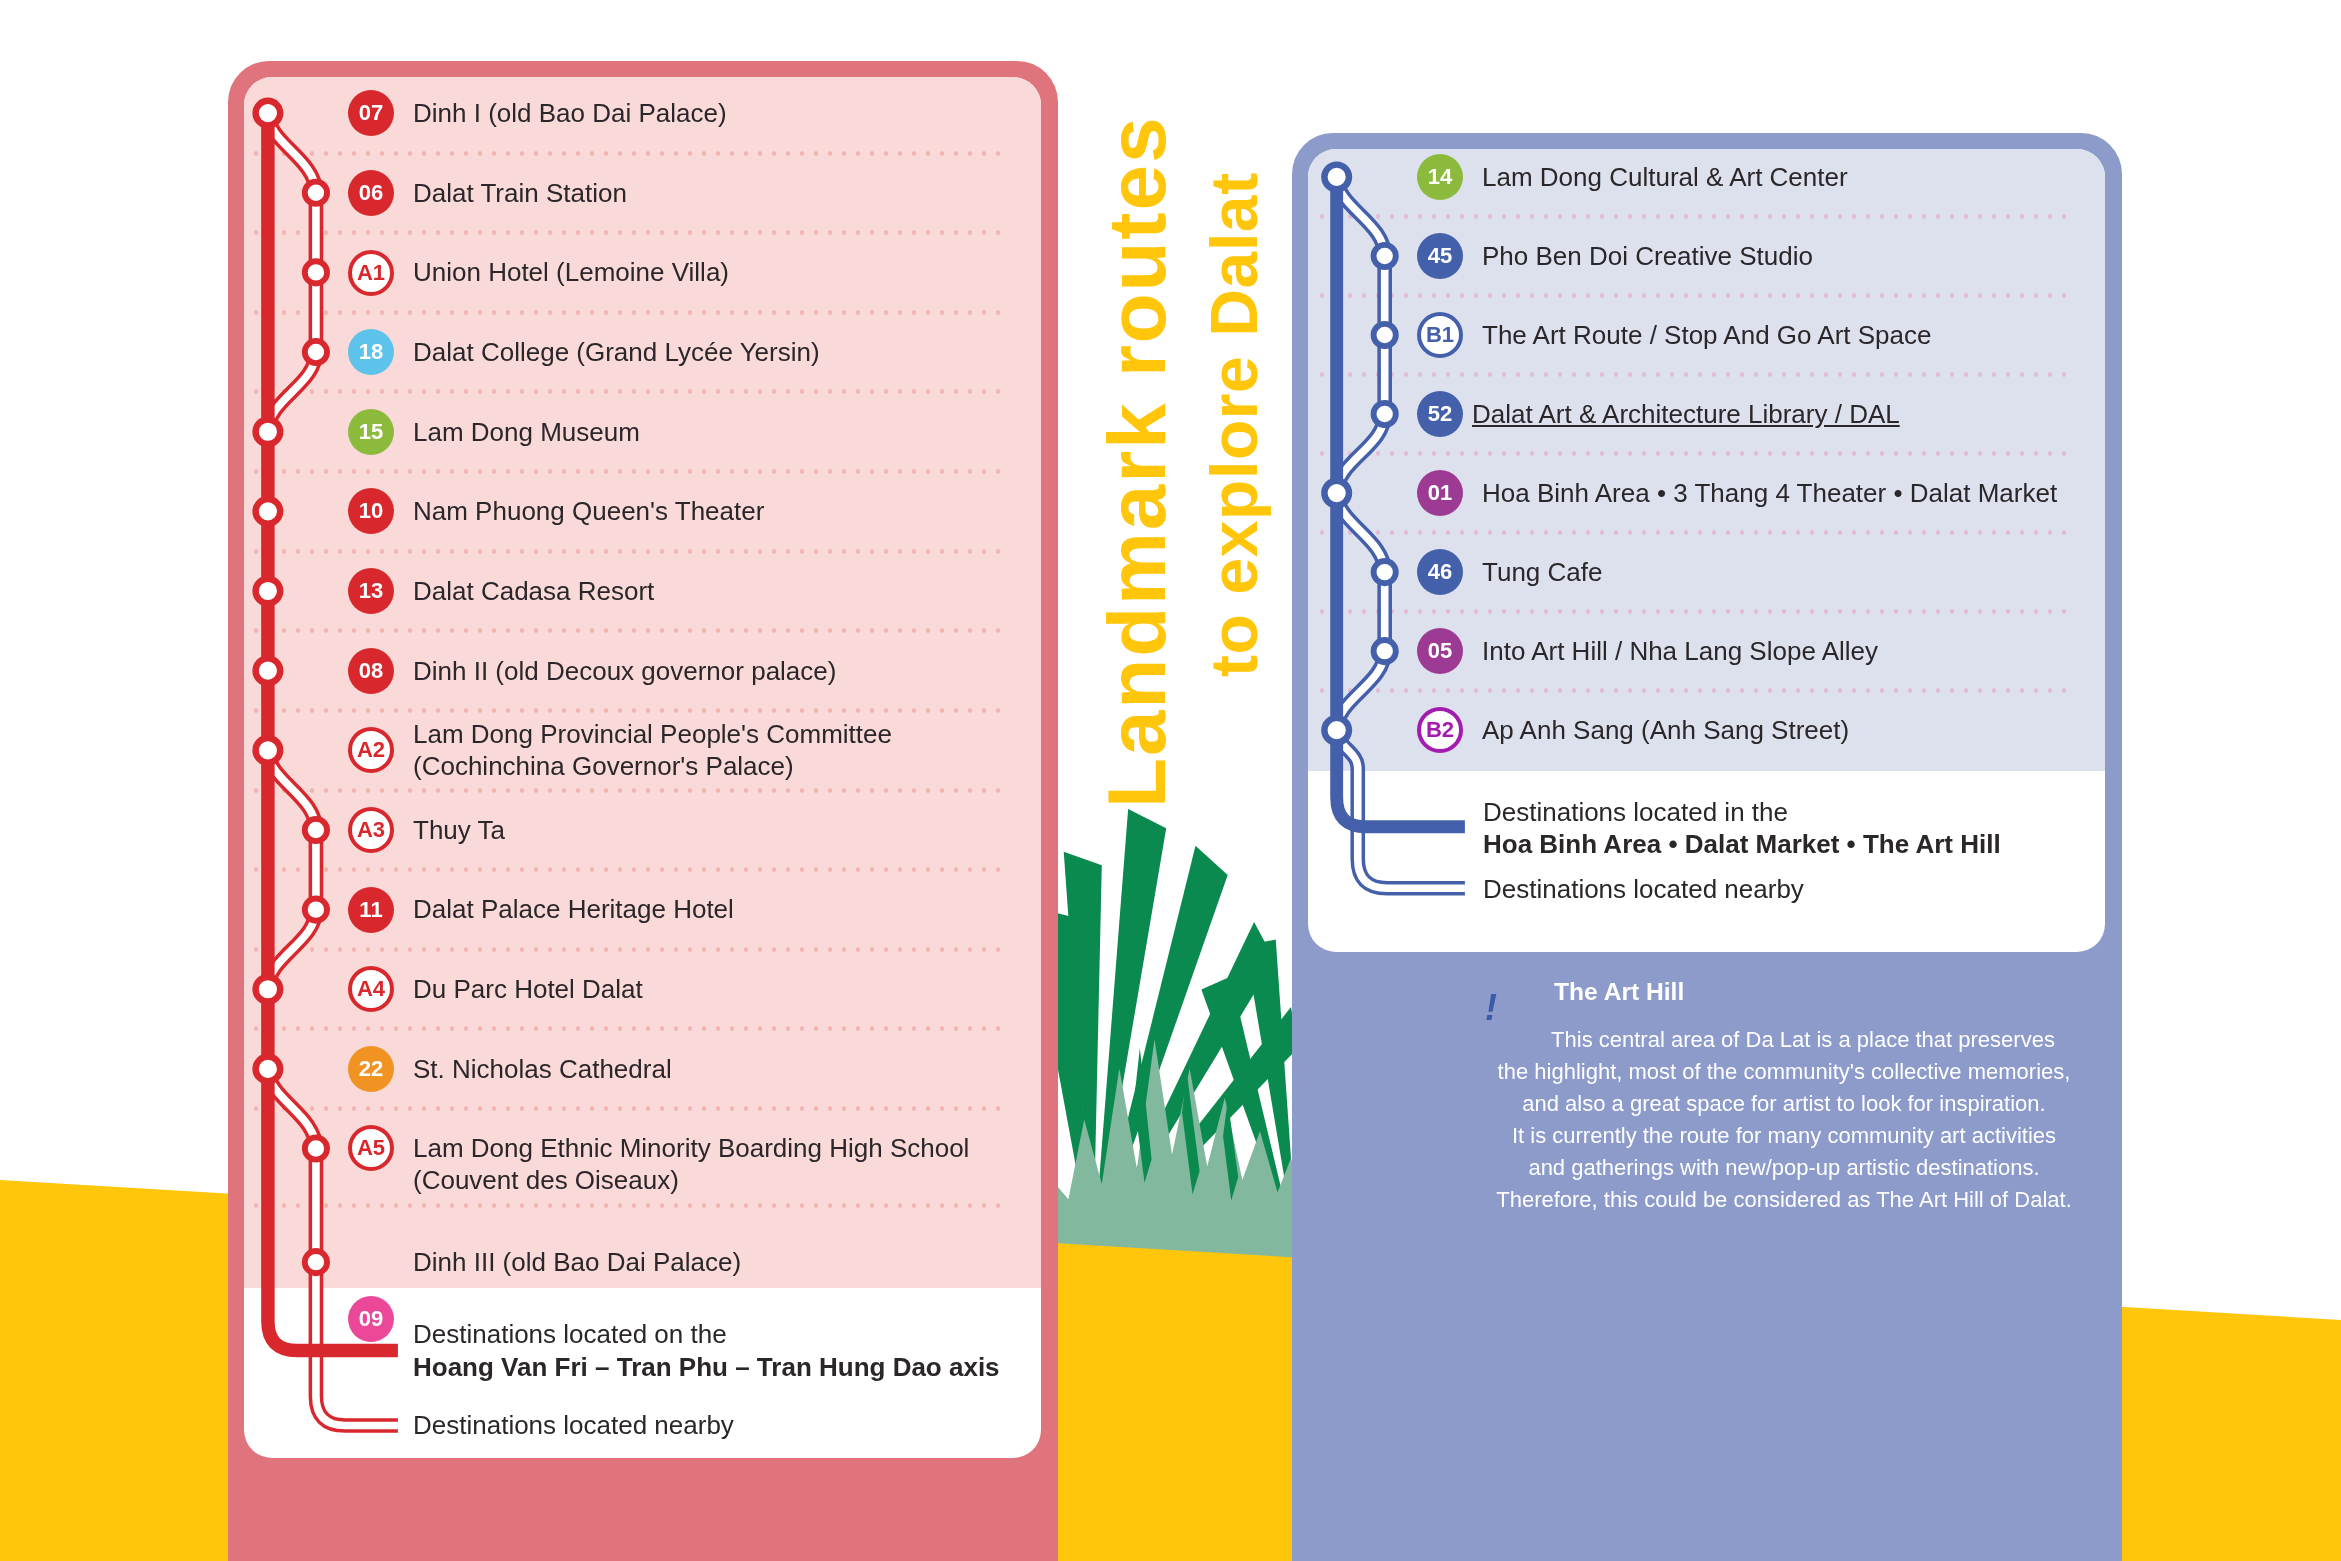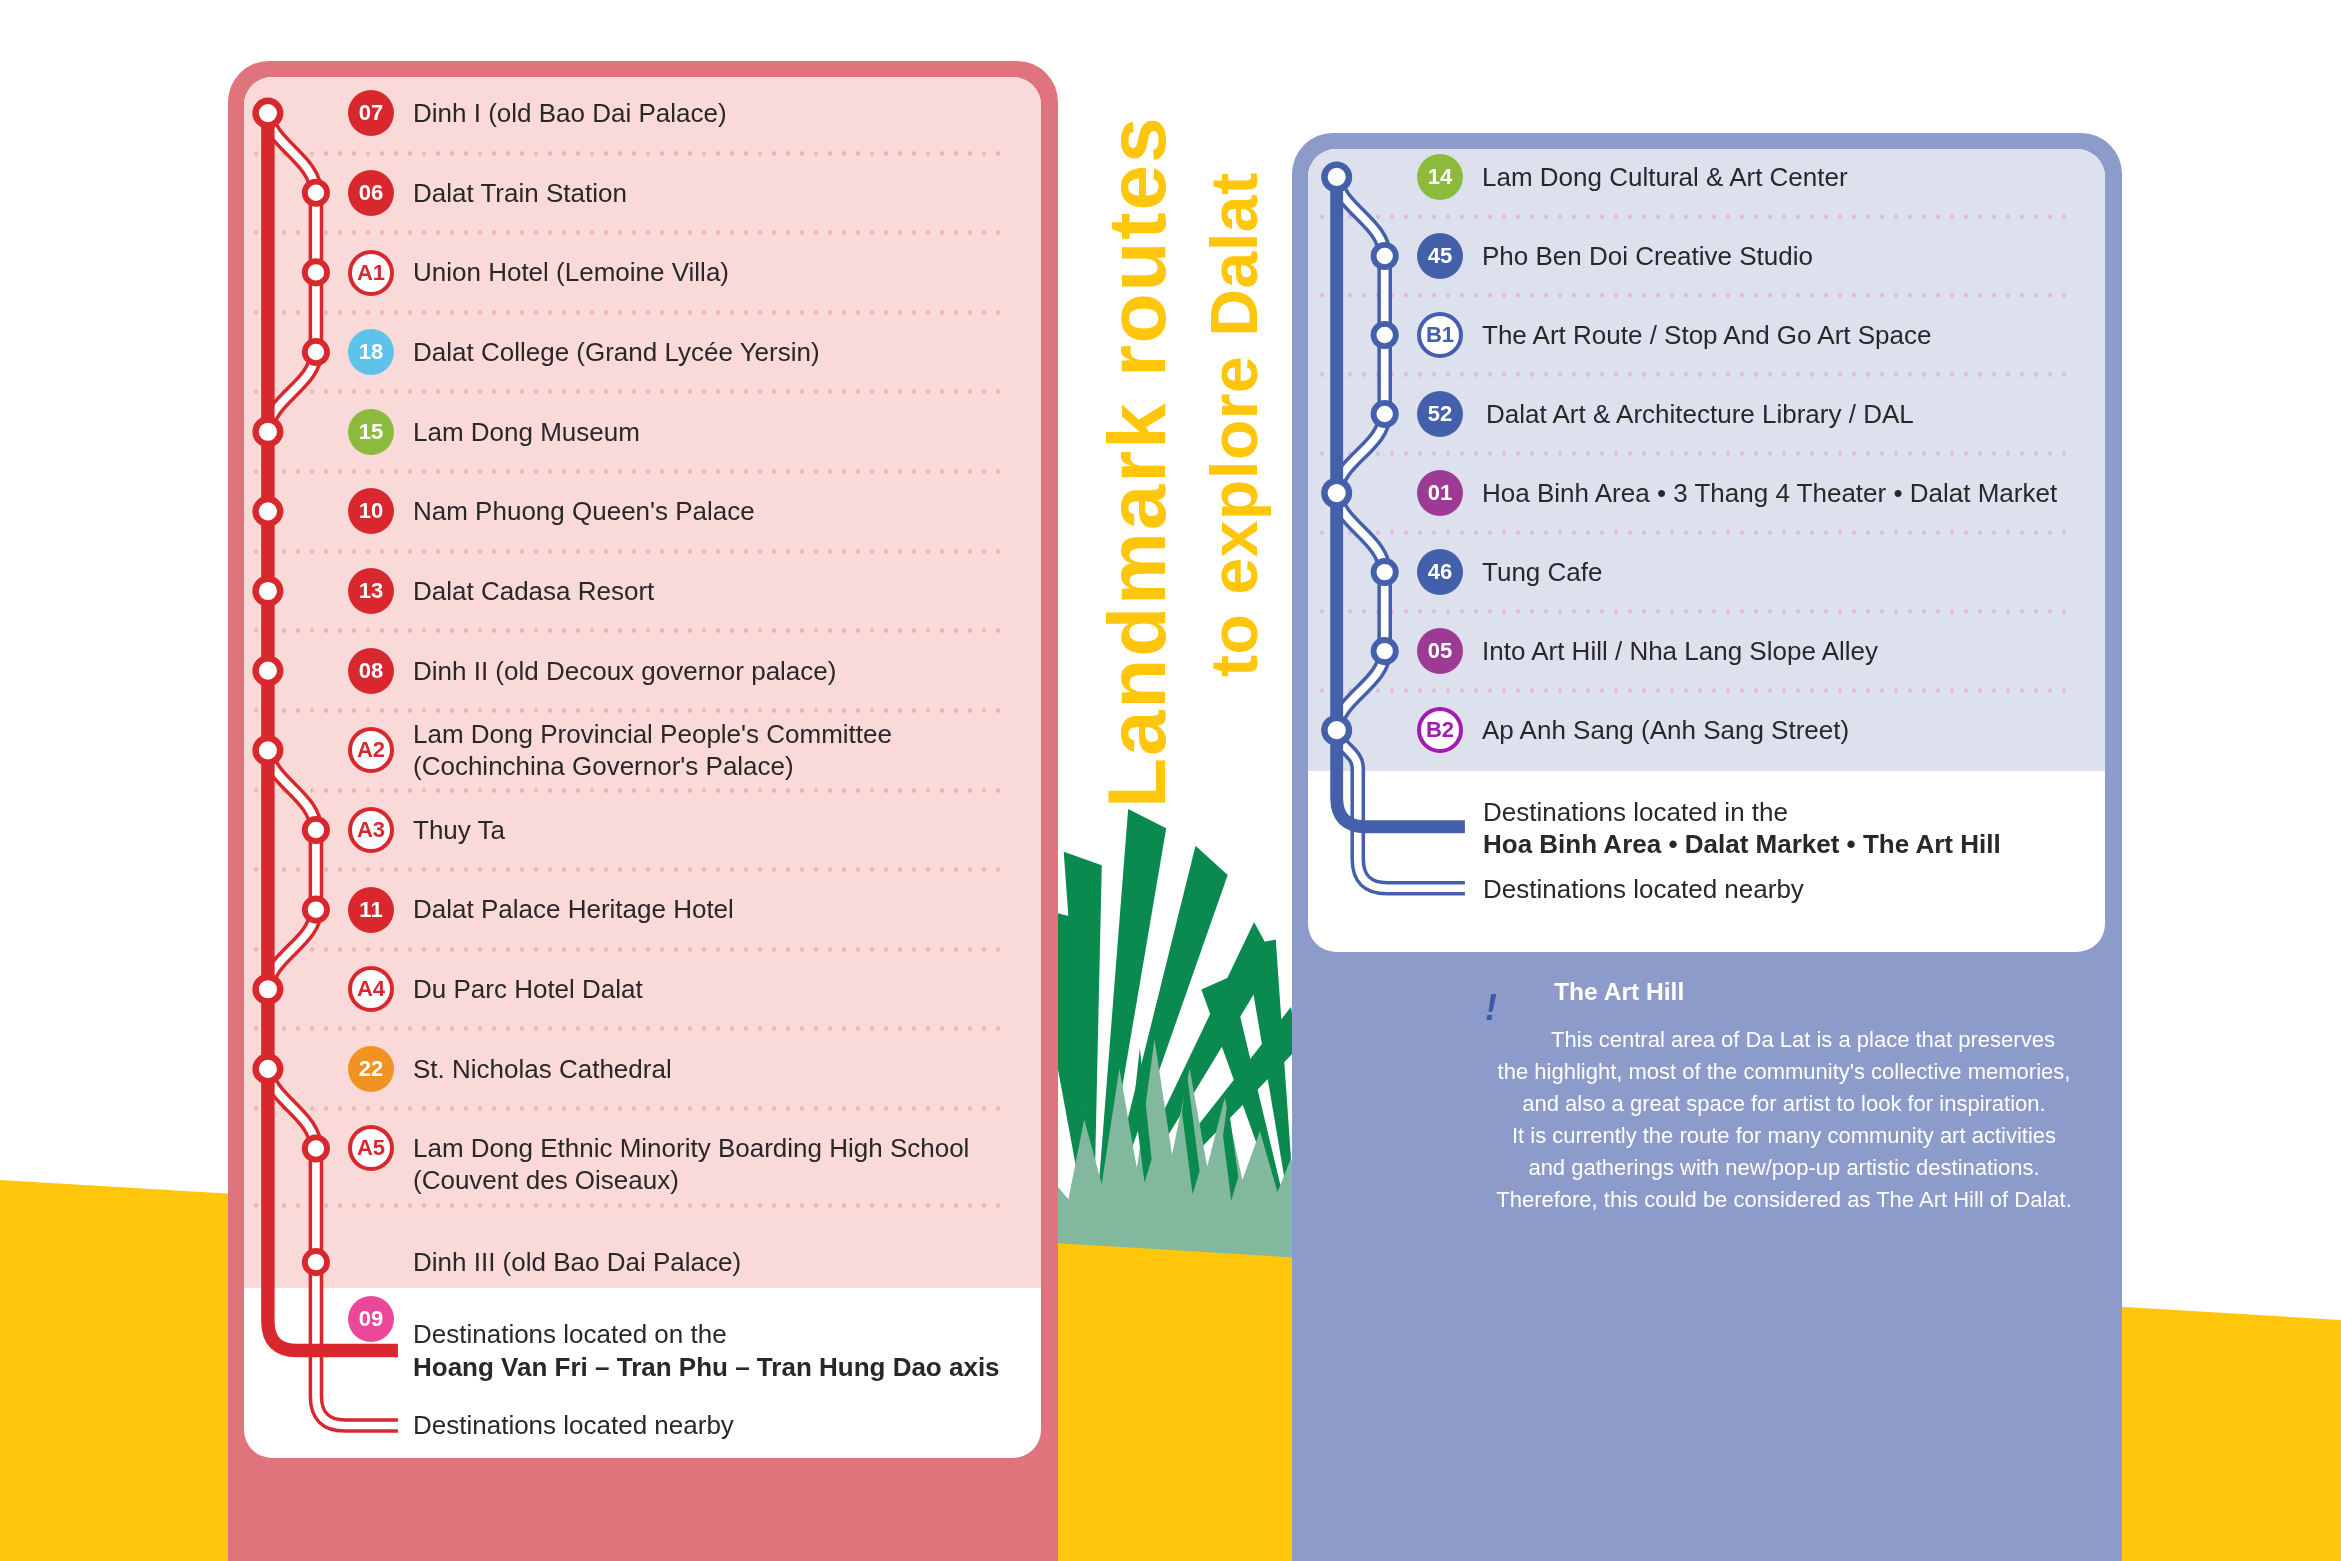--- a/index.html
+++ b/index.html
@@ -137,21 +137,21 @@
         <div class="badge" style="left: 120px; top: 268px; background: rgb(94, 195, 234);">18</div>
         <div class="station-label" style="left: 185px; top: 291px;">
           <div>Dalat College (Grand Lycée Yersin)</div>
         </div>
         <div class="badge" style="left: 120px; top: 348px; background: rgb(140, 186, 60);">15</div>
         <div class="station-label" style="left: 185px; top: 371px;">
           <div>Lam Dong Museum</div>
         </div>
         <div class="badge" style="left: 120px; top: 427px; background: rgb(216, 40, 46);">10</div>
         <div class="station-label" style="left: 185px; top: 450px;">
-          <div>Nam Phuong Queen's Palace</div>
+          <div>Nam Phuong Queen's Theater</div>
         </div>
         <div class="badge" style="left: 120px; top: 507px; background: rgb(216, 40, 46);">13</div>
         <div class="station-label" style="left: 185px; top: 530px;">
           <div>Dalat Cadasa Resort</div>
         </div>
         <div class="badge" style="left: 120px; top: 587px; background: rgb(216, 40, 46);">08</div>
         <div class="station-label" style="left: 185px; top: 610px;">
           <div>Dinh II (old Decoux governor palace)</div>
         </div>
         <div class="badge outline" style="left: 120px; top: 666px; color: rgb(216, 40, 46);">A2</div>
@@ -229,21 +229,21 @@
         </div>
         <div class="badge" style="left: 125px; top: 100px; background: rgb(68, 96, 171);">45</div>
         <div class="station-label" style="left: 190px; top: 123px;">
           <div>Pho Ben Doi Creative Studio</div>
         </div>
         <div class="badge outline" style="left: 125px; top: 179px; color: rgb(68, 96, 171);">B1</div>
         <div class="station-label" style="left: 190px; top: 202px;">
           <div>The Art Route / Stop And Go Art Space</div>
         </div>
         <div class="badge" style="left: 125px; top: 258px; background: rgb(68, 96, 171);">52</div>
-        <div class="station-label" style="left: 194px; top: 281px;">
+        <div class="station-label" style="left: 180px; top: 281px; text-decoration: underline;">
           <div>Dalat Art &amp; Architecture Library / DAL</div>
         </div>
         <div class="badge" style="left: 125px; top: 337px; background: rgb(157, 59, 148);">01</div>
         <div class="station-label" style="left: 190px; top: 360px;">
           <div>Hoa Binh Area • 3 Thang 4 Theater • Dalat Market</div>
         </div>
         <div class="badge" style="left: 125px; top: 416px; background: rgb(68, 96, 171);">46</div>
         <div class="station-label" style="left: 190px; top: 439px;">
           <div>Tung Cafe</div>
         </div>

